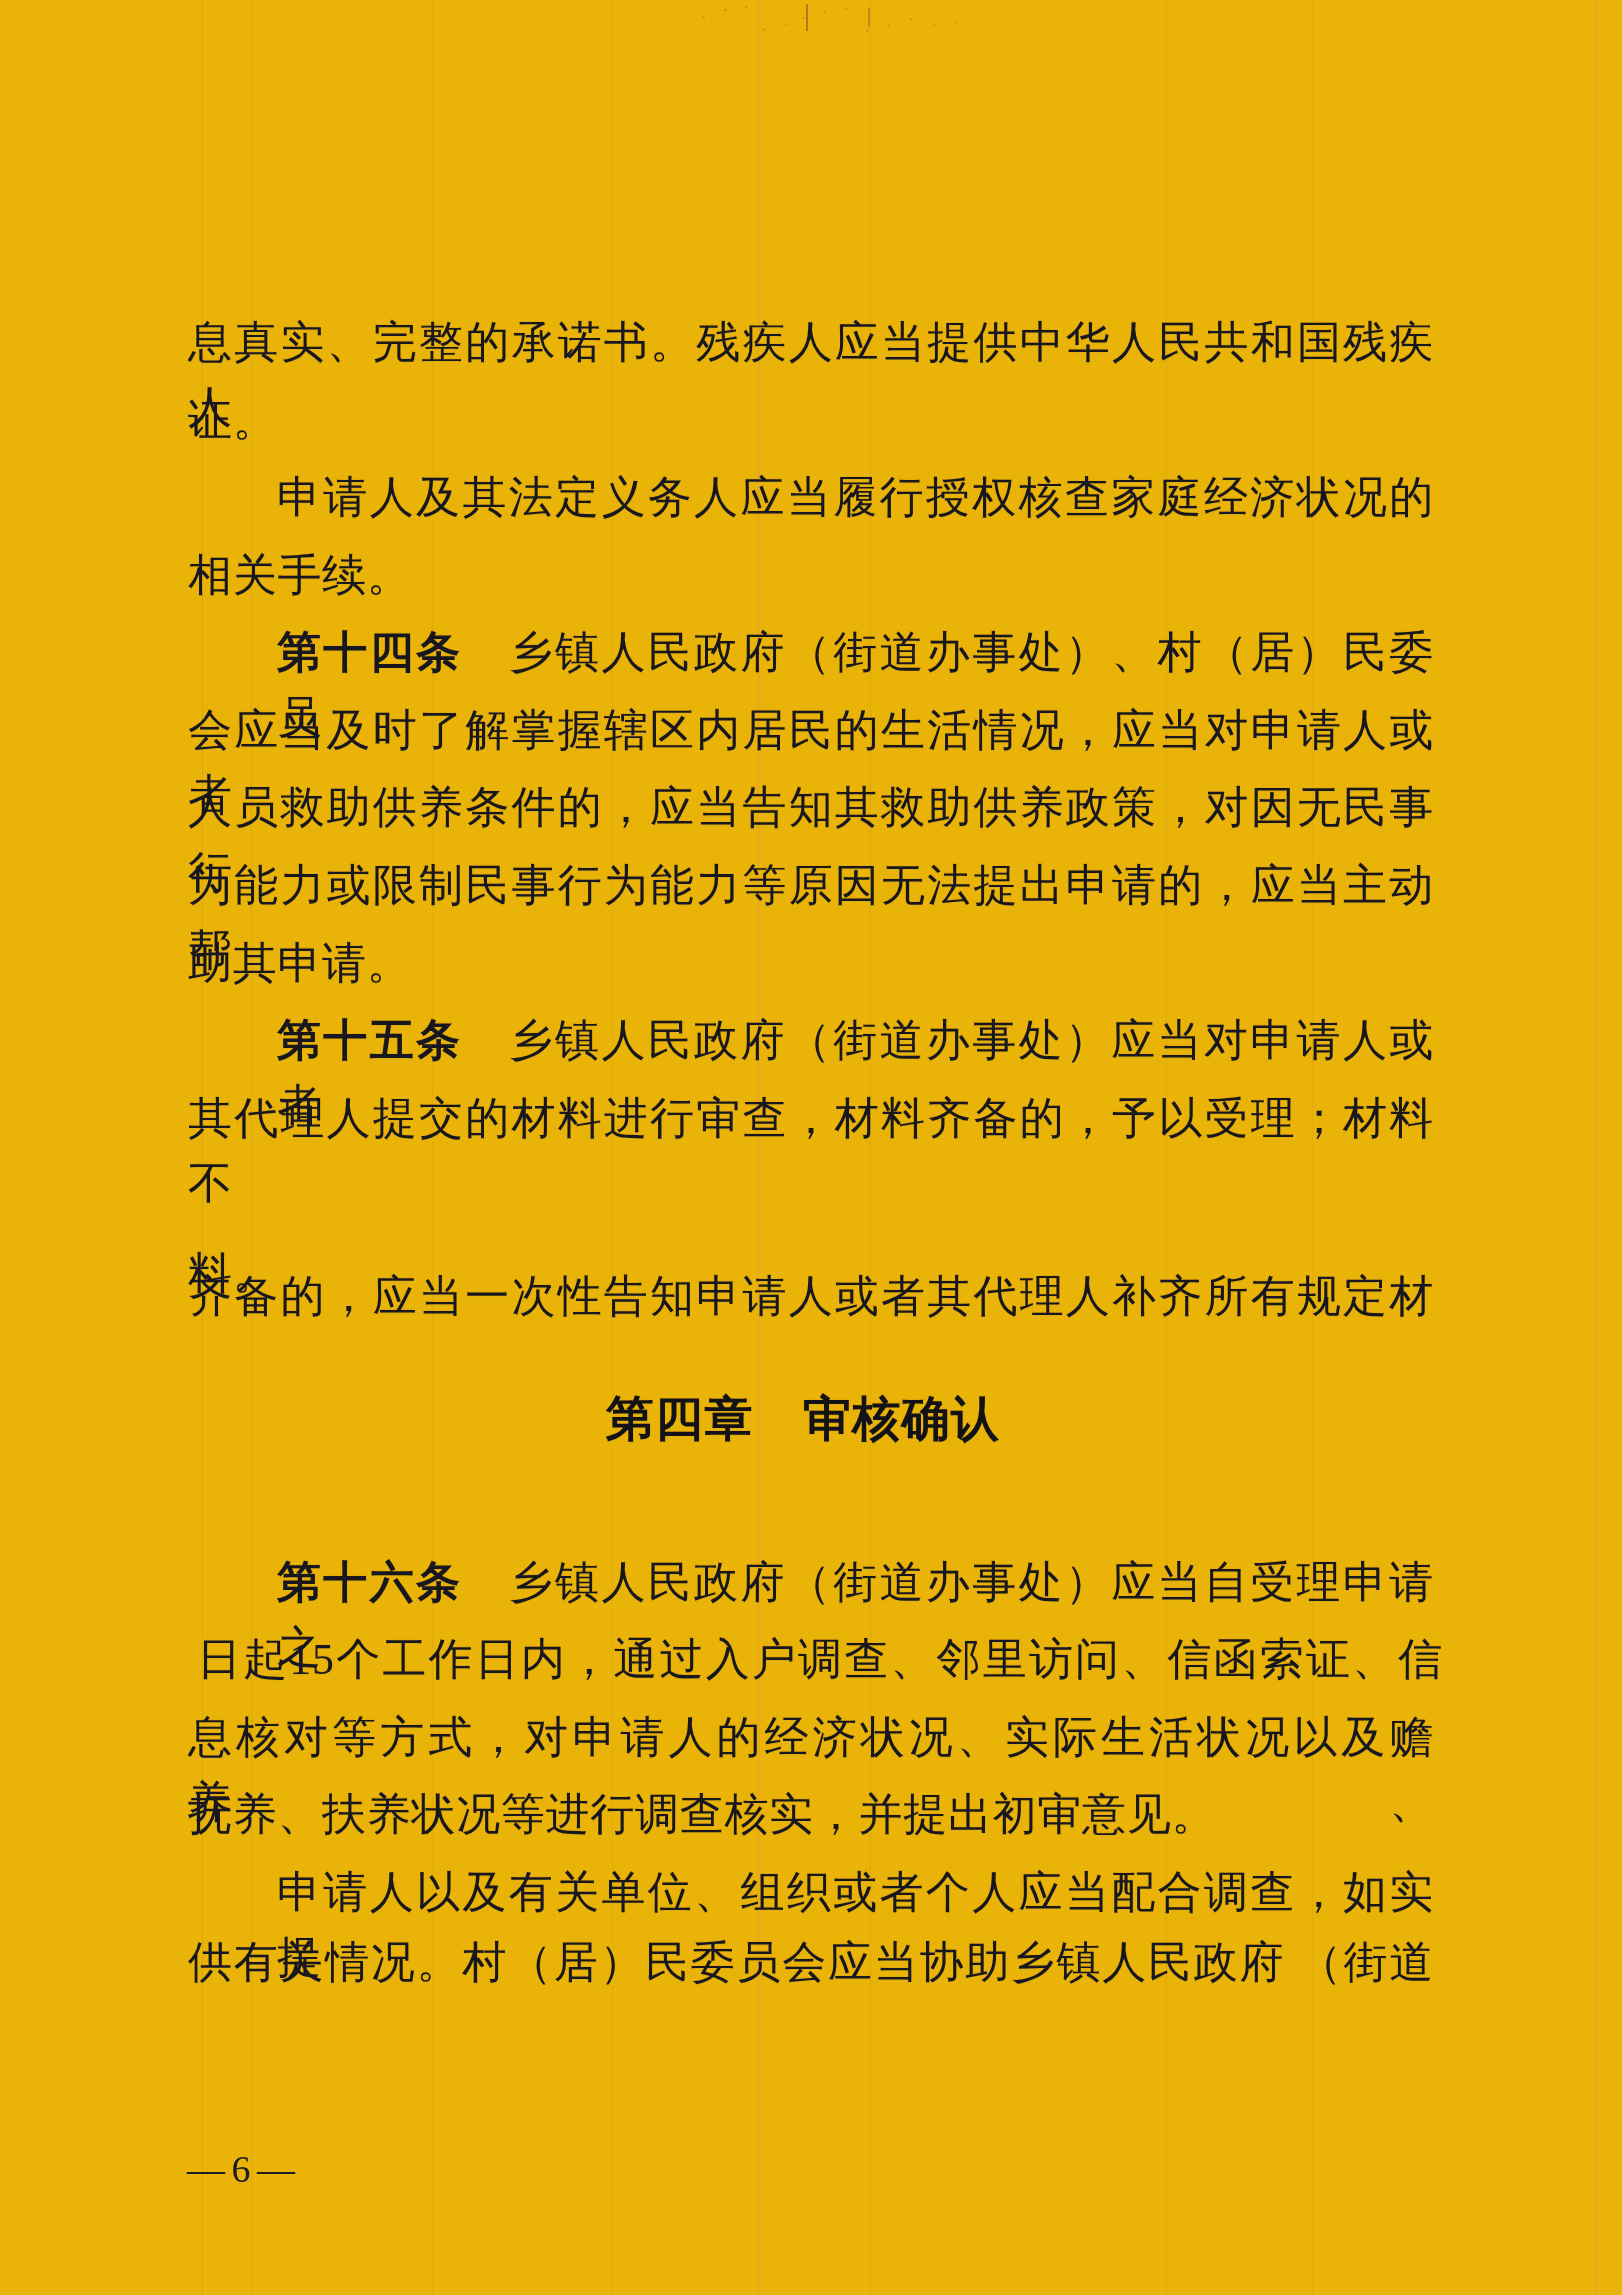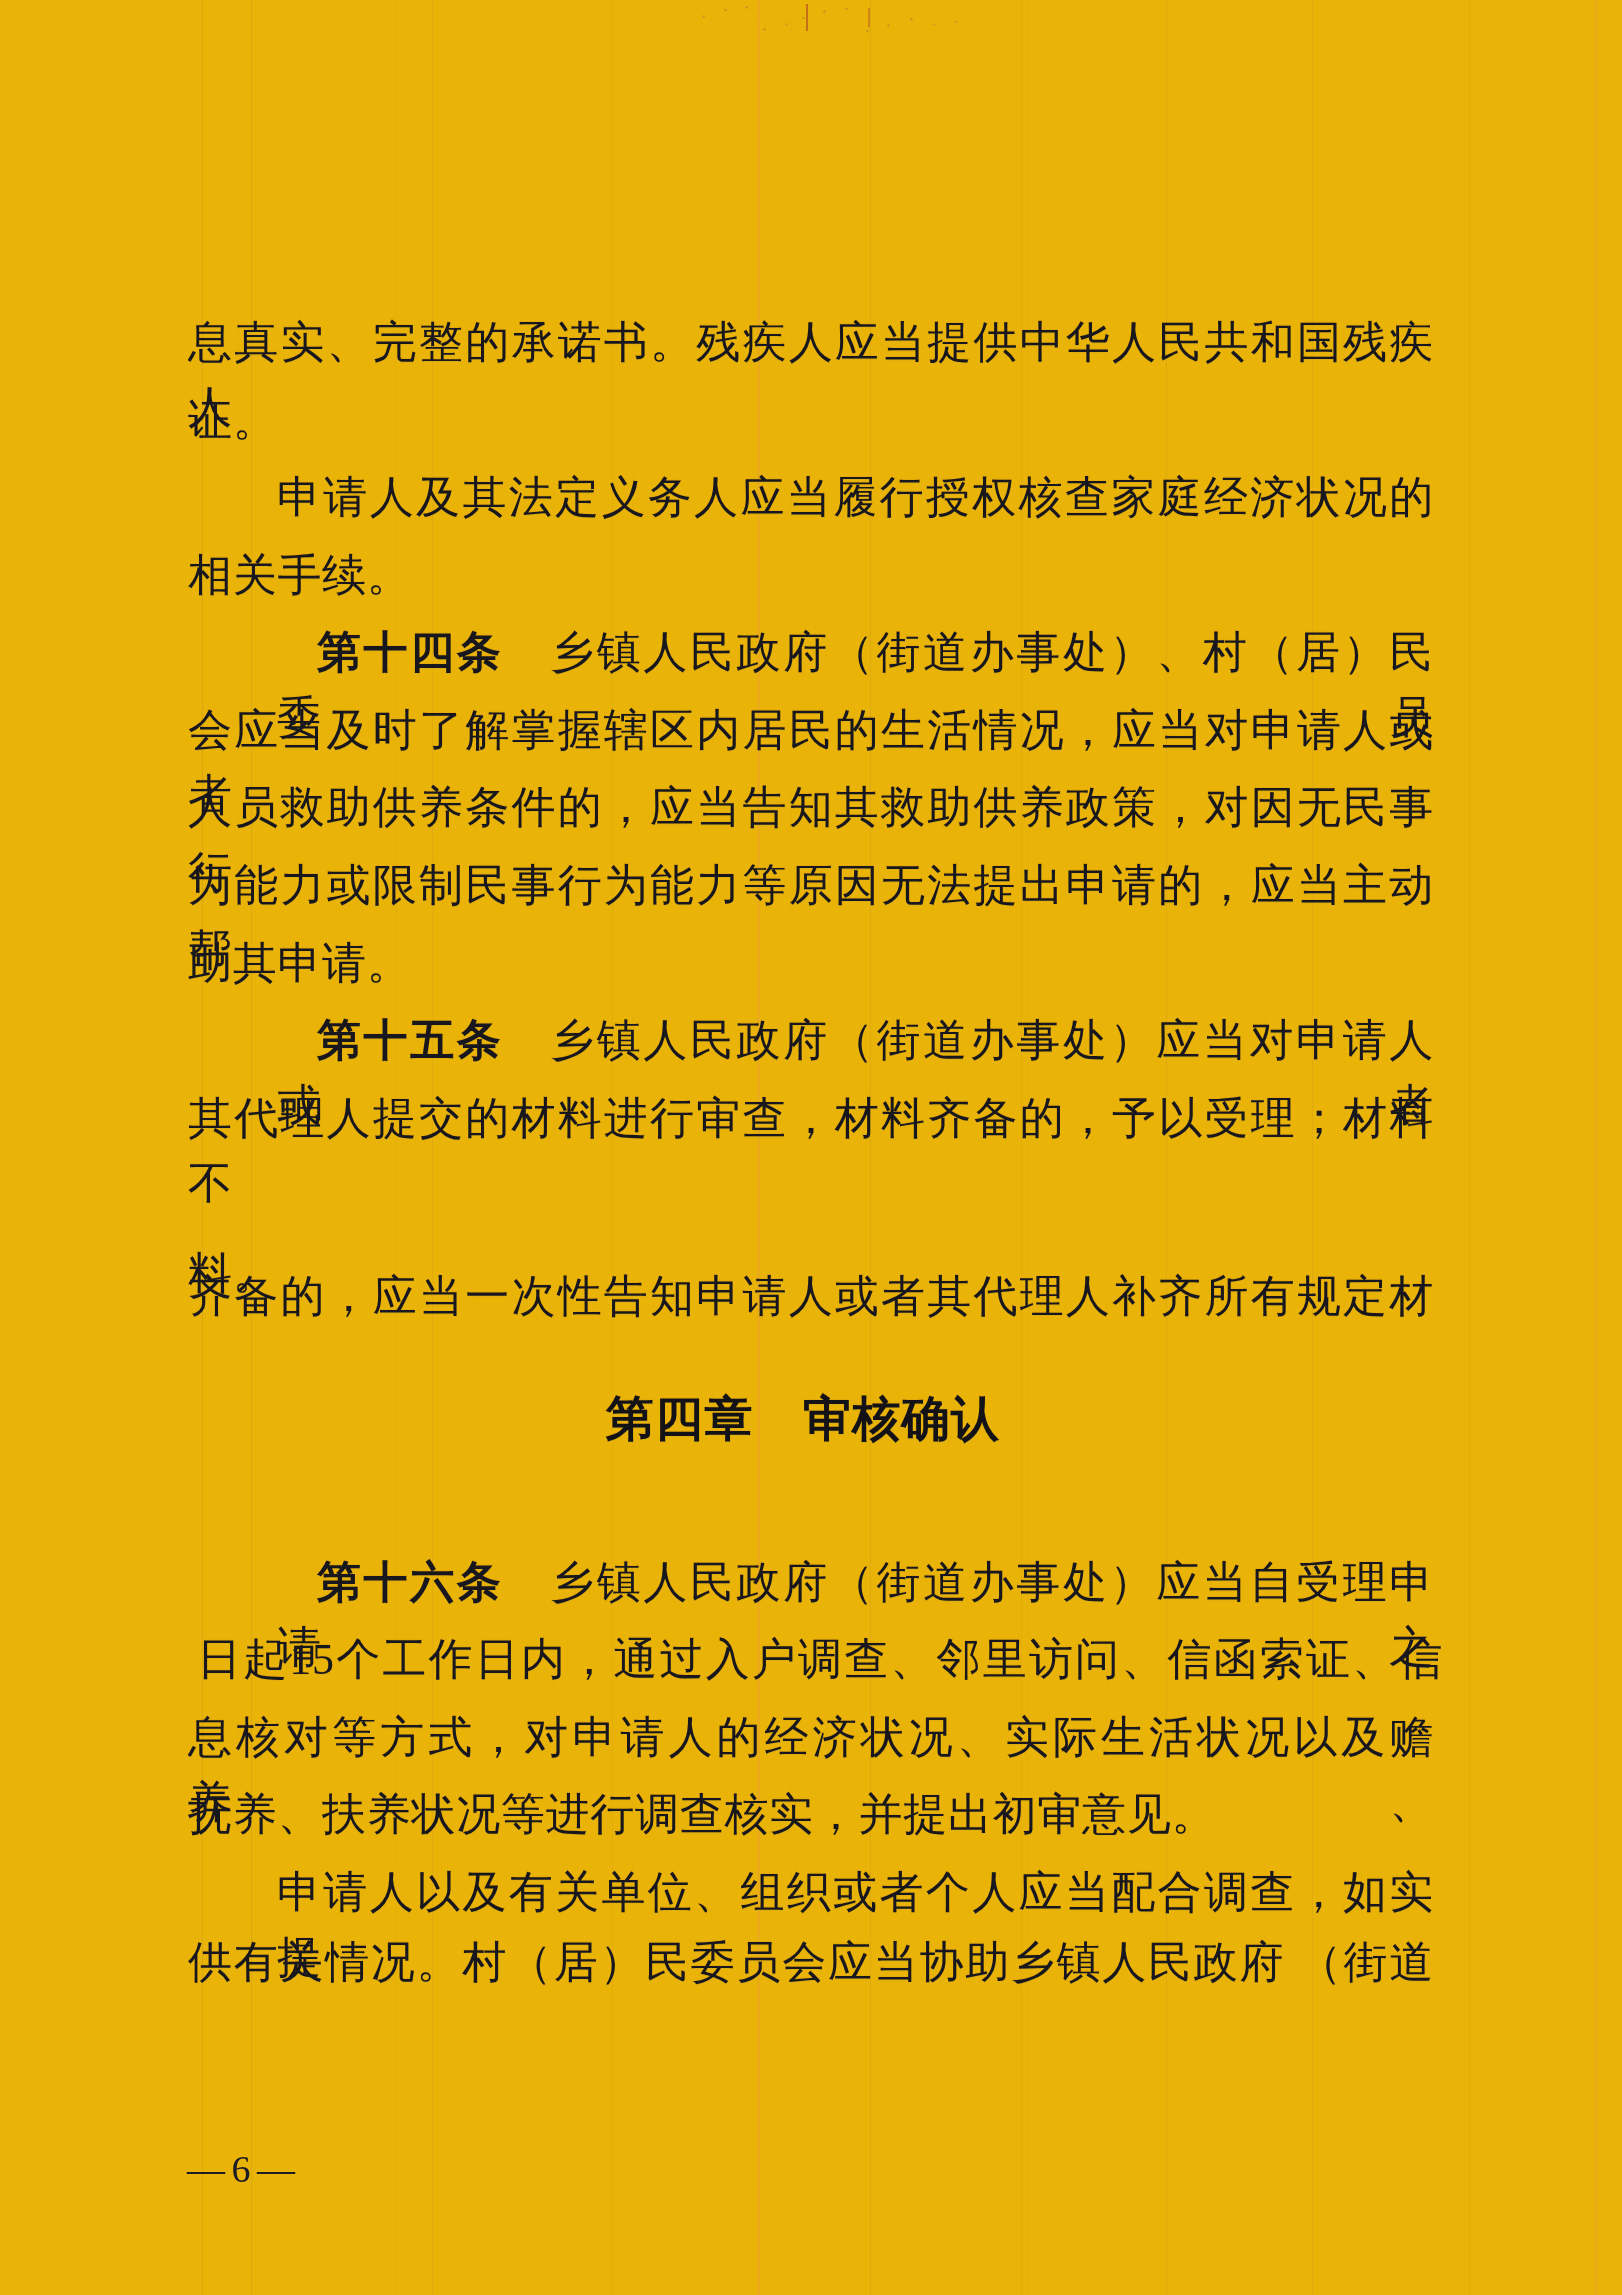--- a/index.html
+++ b/index.html
@@ -29,21 +29,21 @@
     white-space:nowrap;
     text-shadow:0 -1.3px 0 rgba(165,45,45,0.07), 0 1.3px 0 rgba(40,110,170,0.07);
   }
   .line.j{
     white-space:normal;
     text-align:justify;
     text-align-last:justify;
     text-justify:inter-character;
   }
   .line.ind{padding-left:89px;width:1157px;}
-  .art{font-weight:700;margin-left:40px;}
+  .art{font-weight:700;}
   .chapter{
     position:absolute;left:188px;width:1230px;
     text-align:center;
     font-size:48px;line-height:59px;font-weight:700;
     color:#121217;
     letter-spacing:1.3px;
     text-shadow:0 -1.3px 0 rgba(165,45,45,0.08), 0 1.3px 0 rgba(40,110,170,0.08);
   }
   .pagenum{
     position:absolute;left:187px;top:2148px;

